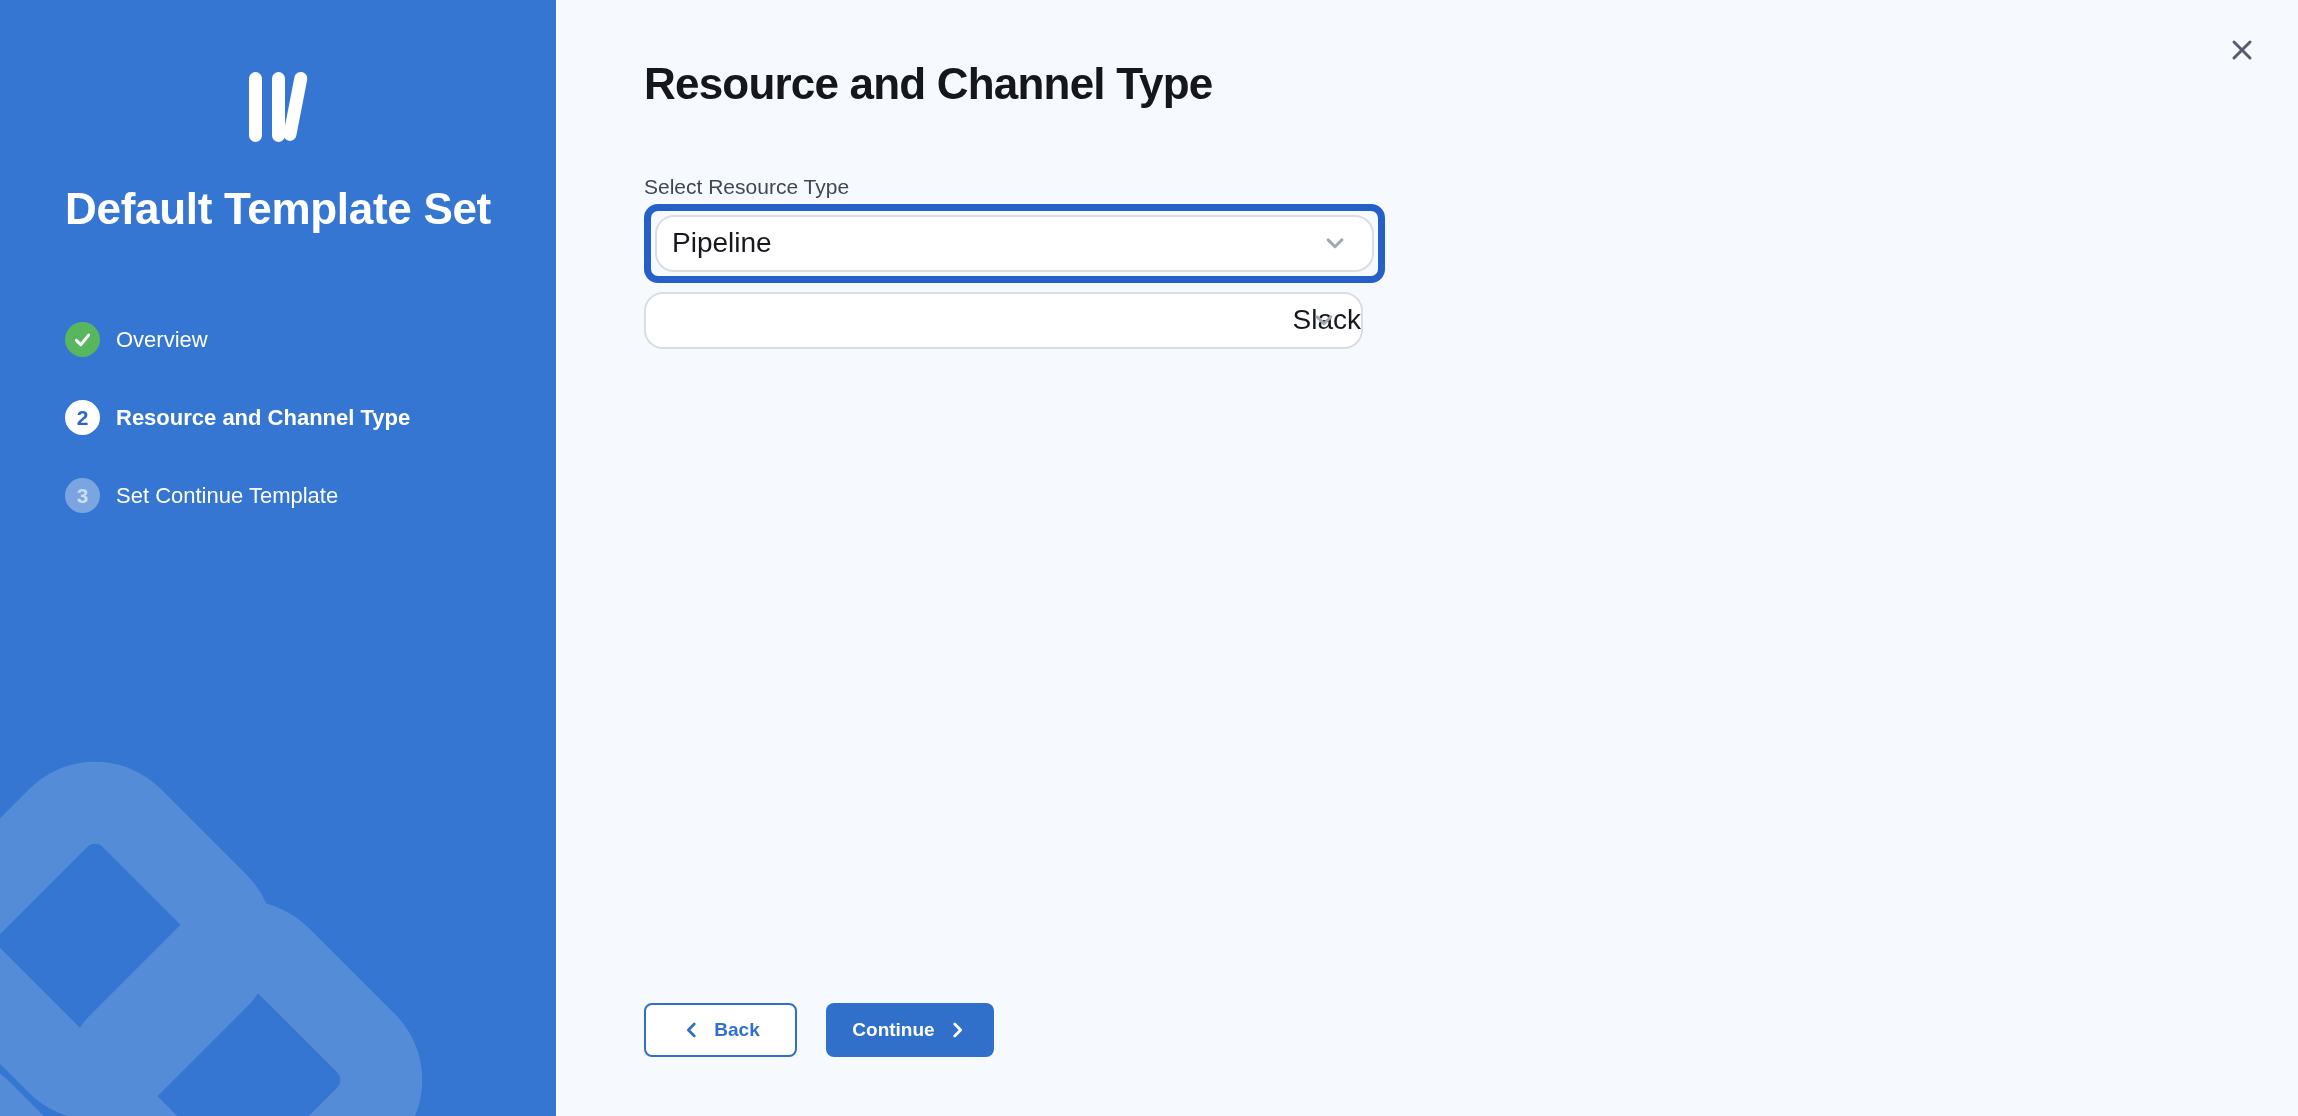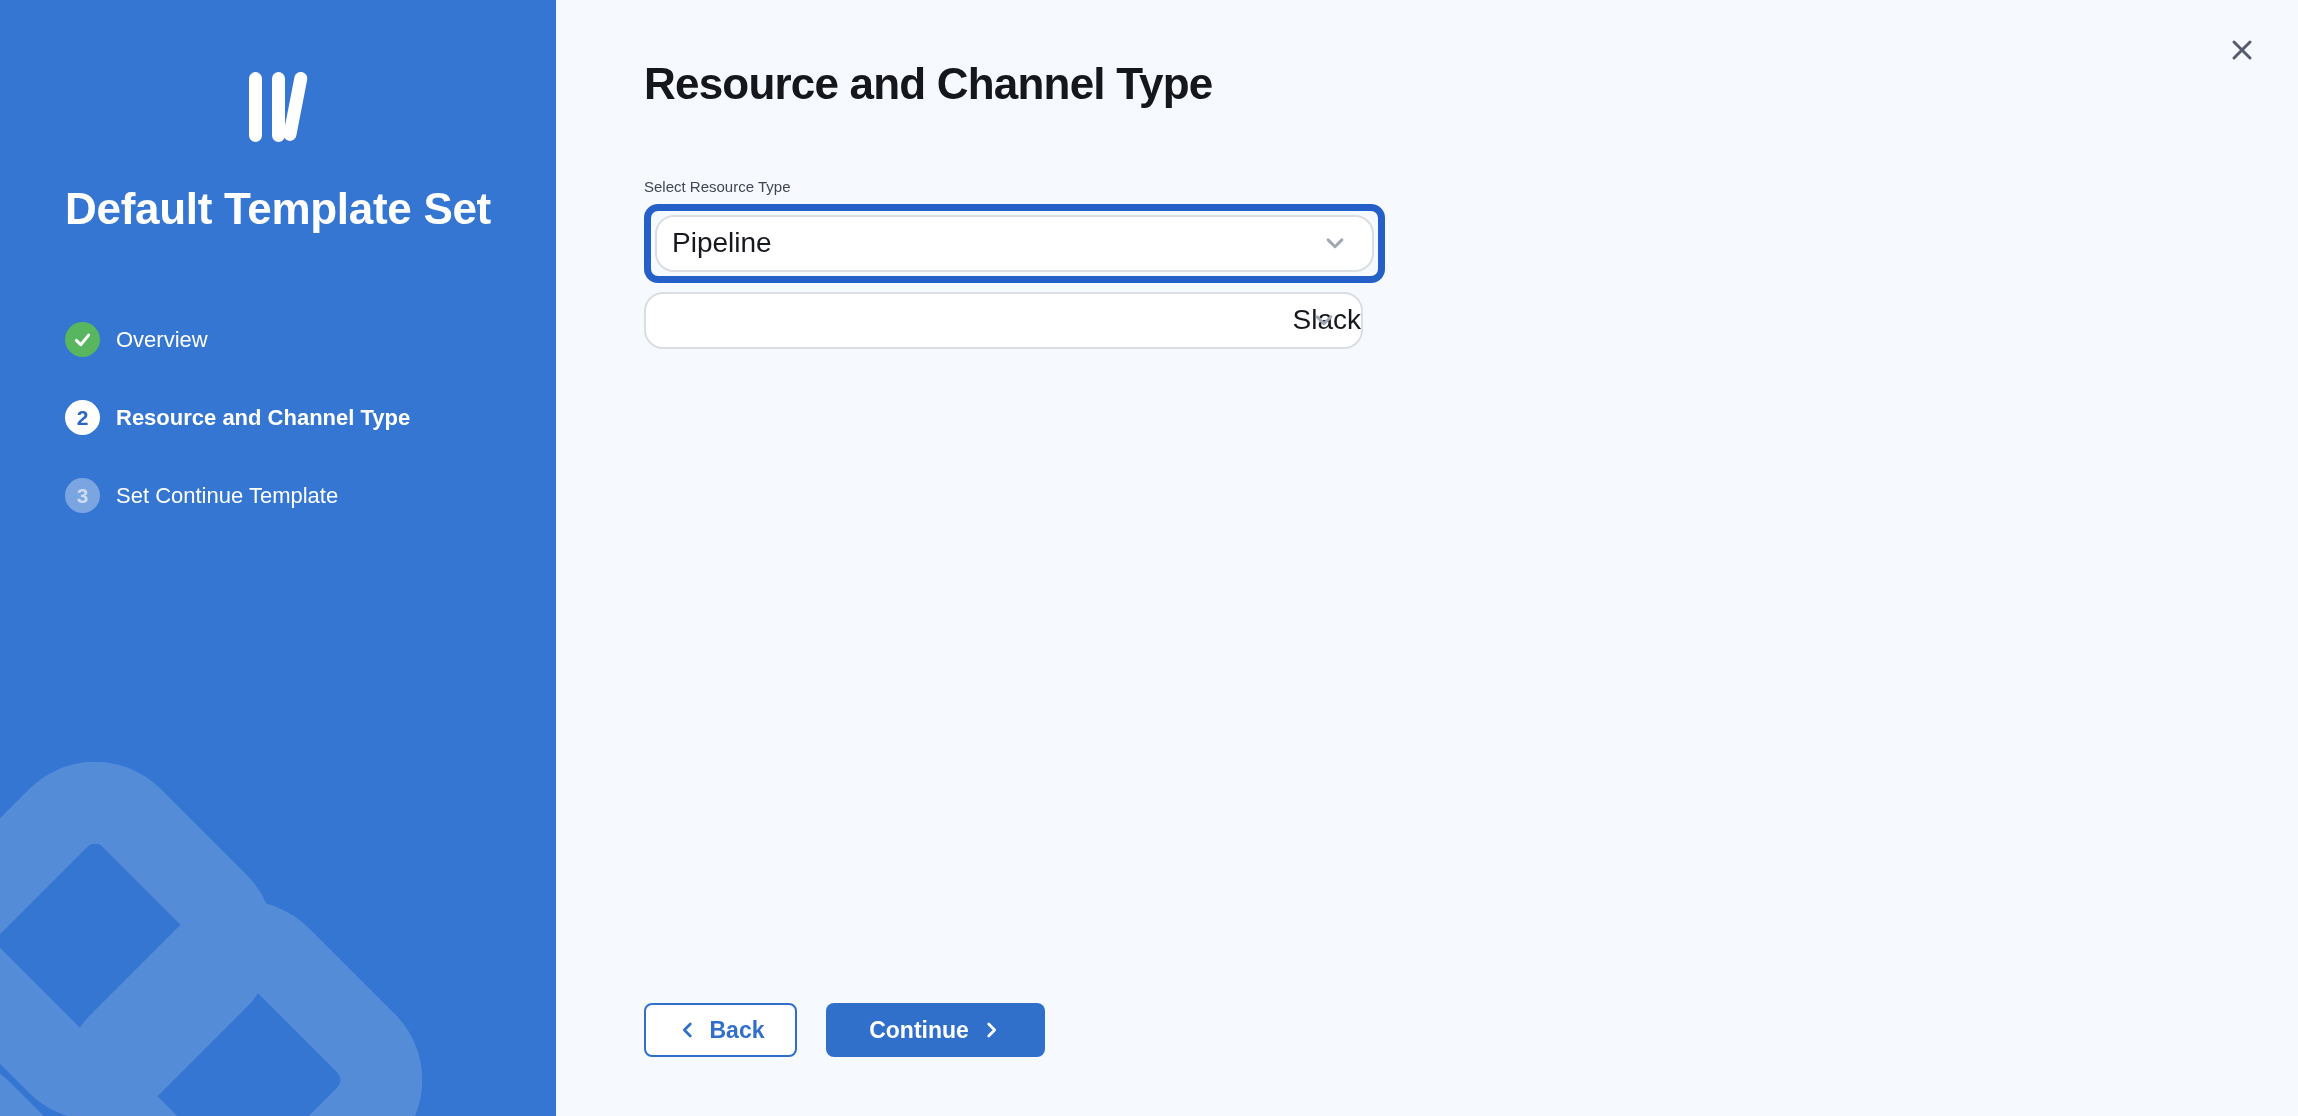--- a/index.html
+++ b/index.html
@@ -25,35 +25,35 @@
   .step-circle.upcoming{background:rgba(255,255,255,0.35);color:rgba(255,255,255,0.62);font-weight:600;}
   .step-label{color:#FFFFFF;font-size:22px;font-weight:400;white-space:nowrap;}
   .step-label.current{font-weight:700;}
 
   
   .main{flex:1;position:relative;padding-left:88px;box-sizing:border-box;}
   .close-btn{position:absolute;top:28px;right:34px;width:44px;height:44px;display:flex;align-items:center;justify-content:center;background:transparent;border:none;cursor:pointer;padding:0;}
 
   .page-heading{margin:58px 0 0 0;font-size:44px;line-height:1.2;font-weight:700;color:#15171C;letter-spacing:-0.8px;}
 
-  .field-label{font-size:15px;line-height:30px;color:#3F4656;font-weight:500;}
+  .field-label{font-size:21px;line-height:30px;color:#3F4656;font-weight:500;}
   .label-1{margin-top:61px;}
   .label-2{margin-top:16px;}
 
   .select-box{width:719px;height:57px;box-sizing:border-box;background:#FFFFFF;border:2px solid #DADDE2;border-radius:19px;display:flex;align-items:center;position:relative;cursor:pointer;}
   .select-value{padding-left:15px;font-size:28px;color:#16181D;}
   .select-chevron{position:absolute;right:22px;top:50%;transform:translateY(-50%);color:#A2A8B3;display:flex;}
 
   .focus-ring{margin-top:2px;width:741px;box-sizing:border-box;border:7px solid #2460C8;border-radius:14px;padding:4px;background:transparent;}
   .select-2{margin-top:9px;justify-content:flex-end;}
 
   .footer{position:absolute;left:88px;bottom:59px;display:flex;gap:29px;}
-  .btn{display:flex;align-items:center;justify-content:center;gap:11px;height:54px;border-radius:8px;font-size:23px;font-weight:700;cursor:pointer;box-sizing:border-box;font-family:inherit;}
+  .btn{display:flex;align-items:center;justify-content:center;gap:11px;height:54px;border-radius:8px;font-size:19px;font-weight:700;cursor:pointer;box-sizing:border-box;font-family:inherit;}
   .btn-back{width:153px;background:#FFFFFF;border:2.5px solid #3070CB;color:#3070CB;}
-  .btn-continue{width:219px;background:#3070CB;border:none;color:#FFFFFF;}
+  .btn-continue{width:168px;background:#3070CB;border:none;color:#FFFFFF;}
 </style>
 </head>
 <body>
 
 <div class="app">
 
   <aside class="sidebar">
 
     <svg class="watermark" width="556" height="470" viewBox="0 0 556 470" aria-hidden="true">
       <g opacity="0.16" stroke="#FFFFFF" stroke-width="82" fill="none">

